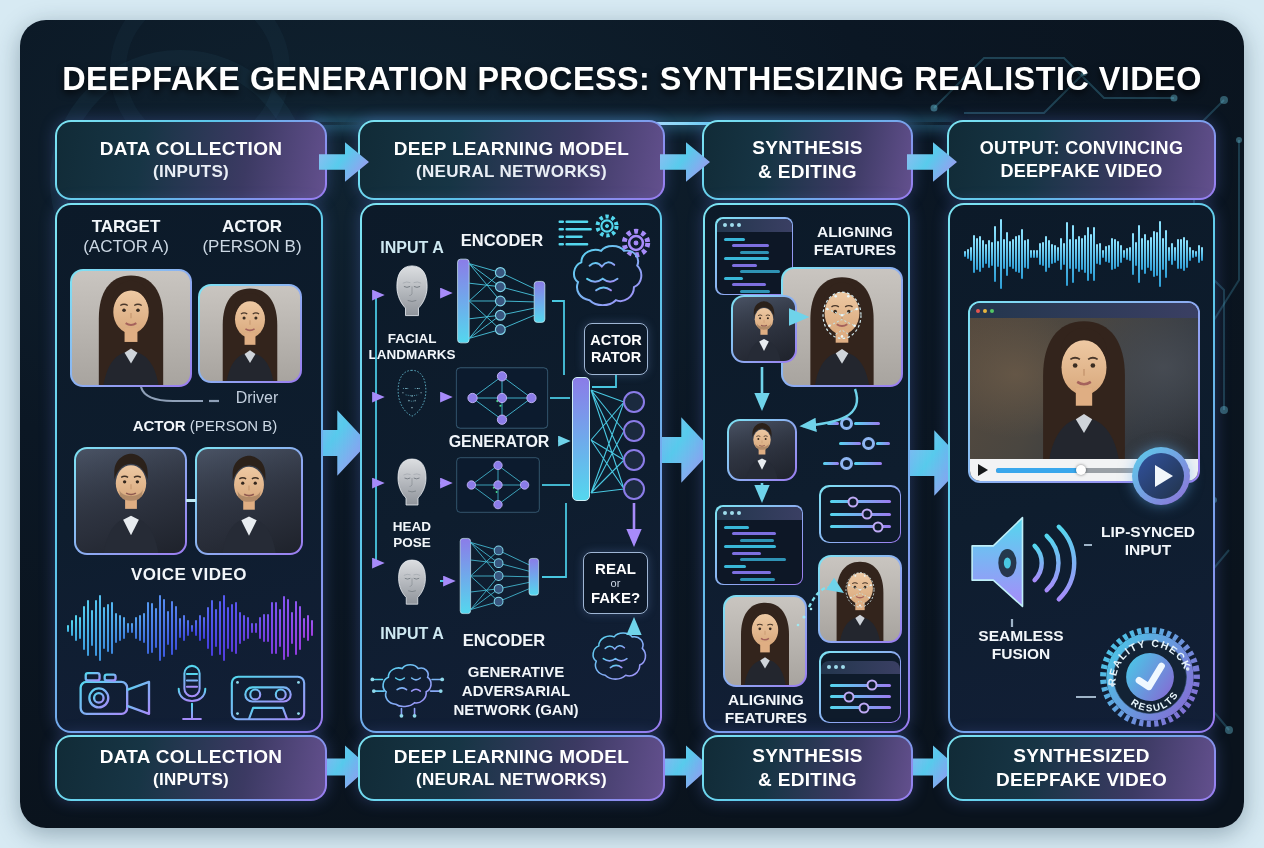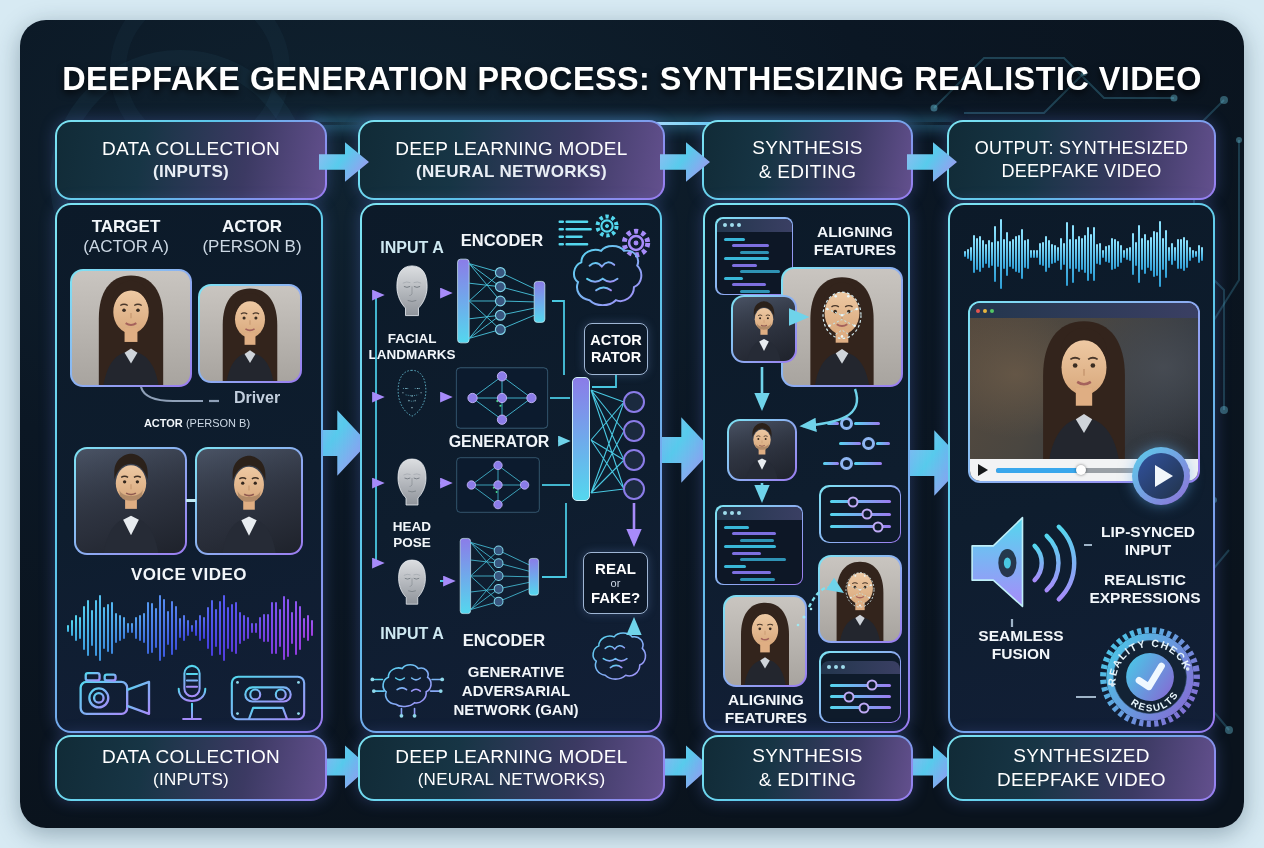--- a/index.html
+++ b/index.html
@@ -17,21 +17,21 @@
   .title-glow{position:absolute;top:102px;left:50%;transform:translateX(-50%);width:640px;height:3px;border-radius:2px;
     background:linear-gradient(90deg,transparent,#59c6f2 35%,#bfe9ff 50%,#59c6f2 65%,transparent);
     box-shadow:0 0 14px 2px rgba(80,190,240,.6);}
   
   .gb{position:absolute;padding:2px;border-radius:16px;
     background:linear-gradient(135deg,#7de4f3 0%,#5bc6ea 45%,#9b7bf0 100%);
     box-shadow:0 0 16px rgba(110,140,250,.28);}
   .gb>.in{width:100%;height:100%;border-radius:14px;position:relative;overflow:hidden;}
   .hd>.in,.ft>.in{display:flex;flex-direction:column;align-items:center;justify-content:center;gap:2px;
     background:linear-gradient(100deg,#112b37 0%,#173545 32%,#3c3a63 70%,#63508e 100%);}
-  .hd .l1,.ft .l1{color:#fff;font-weight:400;font-size:19px;letter-spacing:.3px;}
+  .hd .l1,.ft .l1{color:#fff;font-weight:700;font-size:19px;letter-spacing:.3px;}
   .hd .l2,.ft .l2{color:#e9eef5;font-weight:600;font-size:17px;letter-spacing:.3px;}
   .pn>.in{background:linear-gradient(165deg,#0c1a29 0%,#0e1d2e 55%,#121f37 100%);}
   
   .arr{position:absolute;clip-path:polygon(0% 33%,52% 33%,52% 7%,100% 50%,52% 93%,52% 67%,0% 67%);
     background:linear-gradient(125deg,#9db9f3 0%,#58cbec 45%,#b18cf2 100%);
     filter:drop-shadow(0 0 6px rgba(120,180,250,.45));}
   
   .ph{position:absolute;padding:2px;border-radius:13px;background:linear-gradient(135deg,#7de4f3,#9b7bf0);}
   .ph>.in{width:100%;height:100%;border-radius:11px;overflow:hidden;position:relative;
     background:linear-gradient(180deg,#c9c5c0,#a8a49f);}
@@ -356,21 +356,21 @@
         </div>
     </div>
     <div class="gb hd" style="left:682px;top:100px;width:211px;height:80px;">
       <div class="in">
           <span class="l1">SYNTHESIS</span>
           <span class="l1">&amp; EDITING</span>
         </div>
     </div>
     <div class="gb hd" style="left:927px;top:100px;width:269px;height:80px;">
       <div class="in">
-          <span class="l1" style="font-size:18px">OUTPUT: SYNTHESIZED</span>
+          <span class="l1" style="font-size:18px">OUTPUT: CONVINCING</span>
           <span class="l1" style="font-size:18px">DEEPFAKE VIDEO</span>
         </div>
     </div>
 
     <div class="arr" style="left:299px;top:119px;width:50px;height:46px;"></div>
     <div class="arr" style="left:640px;top:119px;width:50px;height:46px;"></div>
     <div class="arr" style="left:887px;top:119px;width:50px;height:46px;"></div>
 
     <div class="arr" style="left:284px;top:385px;width:64px;height:76px;"></div>
     <div class="arr" style="left:628px;top:392px;width:64px;height:76px;"></div>
@@ -401,22 +401,22 @@
           <div class="in">
               <svg width="92" height="100">
                 <use href="#p-woman"></use>
               </svg>
             </div>
         </div>
         <svg class="svg-abs" style="left:80px;top:180px;width:90px;height:22px" viewBox="0 0 90 22">
           <path d="M4 2 Q8 16 36 16 H66" fill="none" stroke="#8fa0b8" stroke-width="2.2"></path>
             <path d="M72 16 h10" stroke="#8fa0b8" stroke-width="2.2"></path>
         </svg>
-        <span class="lbl sub" style="left:170px;top:184px;width:60px;font-size:16px;font-weight:700;color:#c2cedd;">Driver</span>
-        <div class="lbl" style="left:8px;top:212px;width:100%;font-size:11px;">
+        <span class="lbl sub" style="left:170px;top:184px;width:60px;font-size:16px;font-weight:400;color:#c2cedd;">Driver</span>
+        <div class="lbl" style="left:16px;top:212px;width:100%;font-size:15px;">
           <span>ACTOR</span>
           <span class="sub" style="font-weight:500">(PERSON B)</span>
         </div>
         <div class="ph man" style="left:17px;top:242px;width:113px;height:108px;">
           <div class="in">
               <svg width="104" height="108">
                 <use href="#p-man"></use>
               </svg>
             </div>
         </div>
@@ -863,21 +863,20 @@
         </div>
         <div class="bigplay" style="left:182px;top:242px;">
           <div class="inner">
               <span class="tri" style="border-width:11px 0 11px 18px;border-color:transparent transparent transparent #f2f7fb;margin-left:5px;"></span>
             </div>
         </div>
         <svg class="svg-abs" style="left:10px;top:300px;width:126px;height:112px" viewBox="0 0 125 110">
             <use href="#p-speaker"></use>
           </svg>
         <div class="lbl" style="left:144px;top:318px;width:108px;font-size:15.5px;">LIP-SYNCED INPUT</div>
-        <div class="lbl" style="left:132px;top:366px;width:126px;font-size:15.5px;">REALISTIC EXPRESSIONS</div>
         <div class="lbl" style="left:20px;top:422px;width:102px;font-size:15.5px;">SEAMLESS FUSION</div>
         <svg class="svg-abs" style="left:0;top:0;width:267px;height:530px" viewBox="0 0 267 530">
           <g stroke="#9fb4c8" stroke-width="2.2" fill="none">
               <path d="M134 340 H142"></path>
               <path d="M62 414 V422"></path>
               <path d="M126 492 H146"></path>
             </g>
         </svg>
 
         <svg style="position:absolute;left:148px;top:420px;width:104px;height:104px;transform:rotate(-12deg)" viewBox="0 0 100 100">

